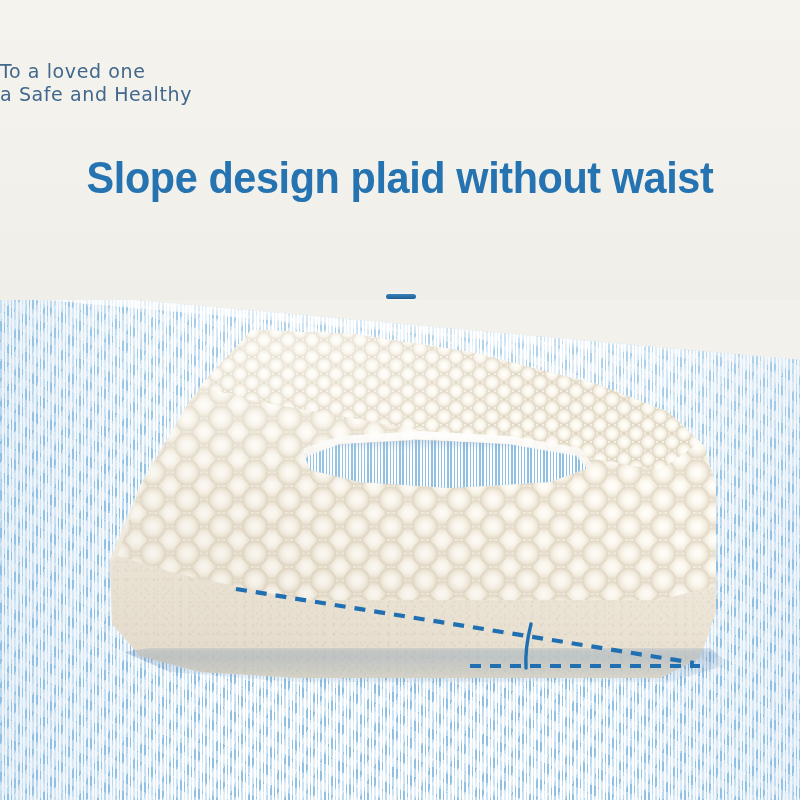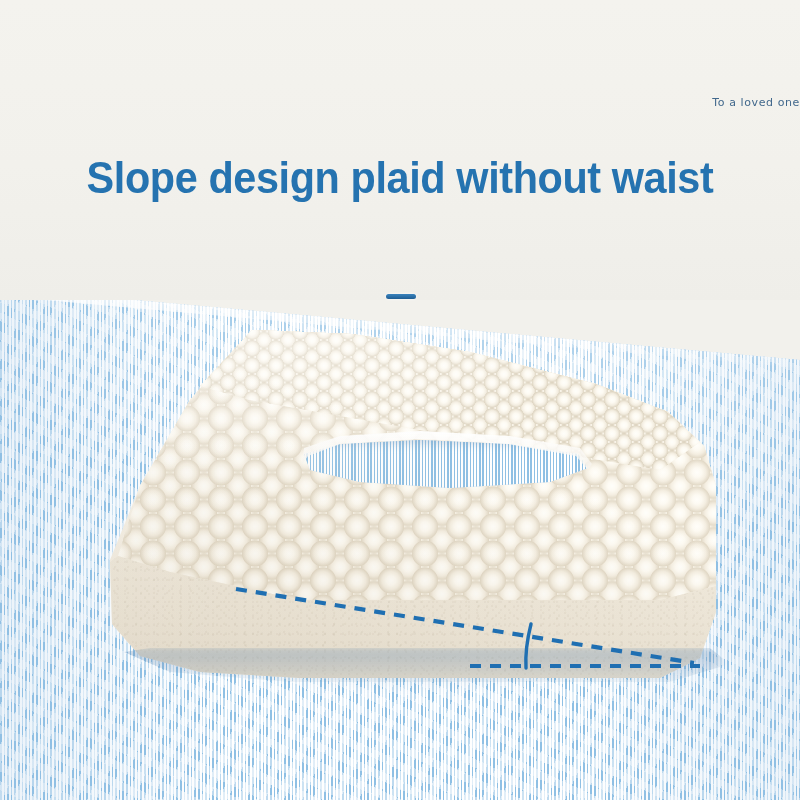--- a/index.html
+++ b/index.html
@@ -11,23 +11,23 @@
   #stage{position:relative;width:800px;height:800px;overflow:hidden;background:#f2f1ec;}
 
   
   .header{
     position:absolute;left:0;top:0;width:800px;height:300px;
     background:linear-gradient(180deg,#f4f3ee 0%,#f2f1ec 55%,#efeee9 100%);
     z-index:5;
   }
   .subtitle{
     position:absolute;left:0;top:60px;width:800px;
-    text-align:right;color:#41688c;
+    text-align:left;color:#41688c;
     font-family:"DejaVu Sans",sans-serif;
-    font-size:11px;line-height:22px;letter-spacing:.6px;font-weight:400;margin-top:32px;
+    font-size:19px;line-height:22px;letter-spacing:.6px;font-weight:400;
   }
   .subtitle span{display:block;}
   .subtitle .l2{margin-top:1px;}
   .headline{
     position:absolute;left:0;top:152px;width:800px;text-align:center;
     color:#2573b0;
     font-family:"Liberation Sans",sans-serif;
     font-weight:700;font-size:44px;line-height:52px;
     letter-spacing:-0.4px;
     transform:scaleX(.94);transform-origin:50% 50%;
@@ -254,20 +254,21 @@
       <line x1="470" y1="666" x2="700" y2="666" stroke="#1f6fb2" stroke-width="4.2" stroke-dasharray="11 9" stroke-linecap="butt"></line>
       <path d="M 531 624 C 527 640 525 652 526 668" stroke="#1f6fb2" stroke-width="3.4" fill="none" stroke-linecap="round"></path>
     </svg>
 
   </div>
 
   <div class="header">
 
     <div class="subtitle">
       <span class="l1">To a loved one</span>
+      <span class="l2">a Safe and Healthy</span>
     </div>
 
     <div class="headline">Slope design plaid without waist</div>
 
     <div class="divider"></div>
   </div>
 
   <div class="edge-glow"></div>
 
 </div>

